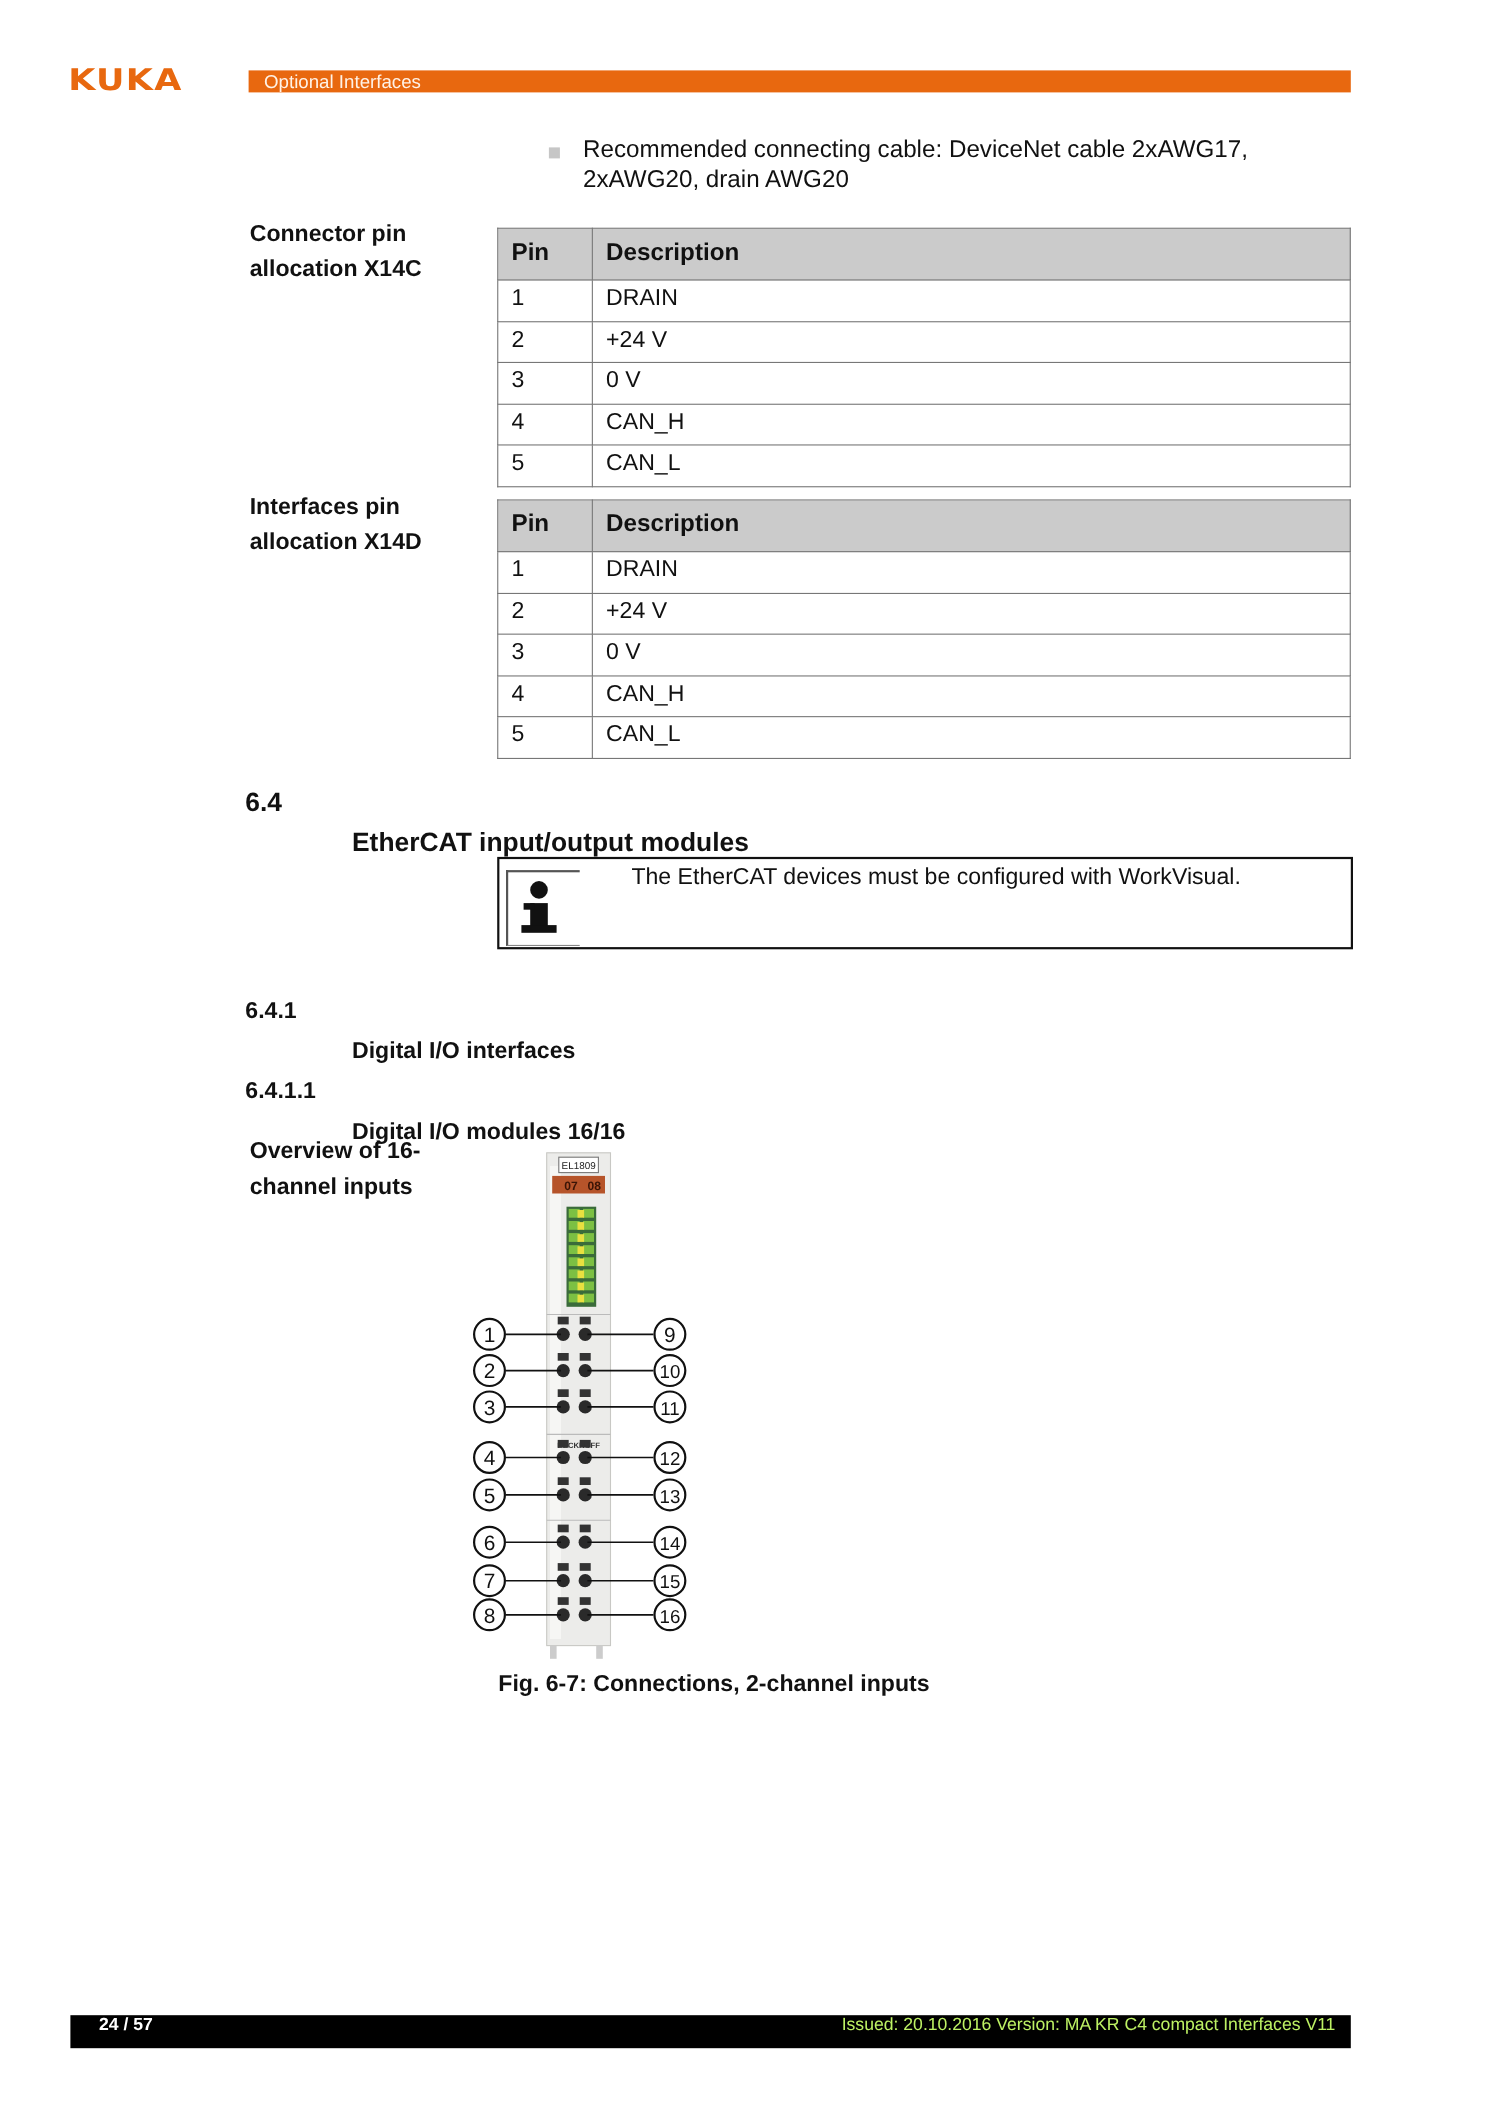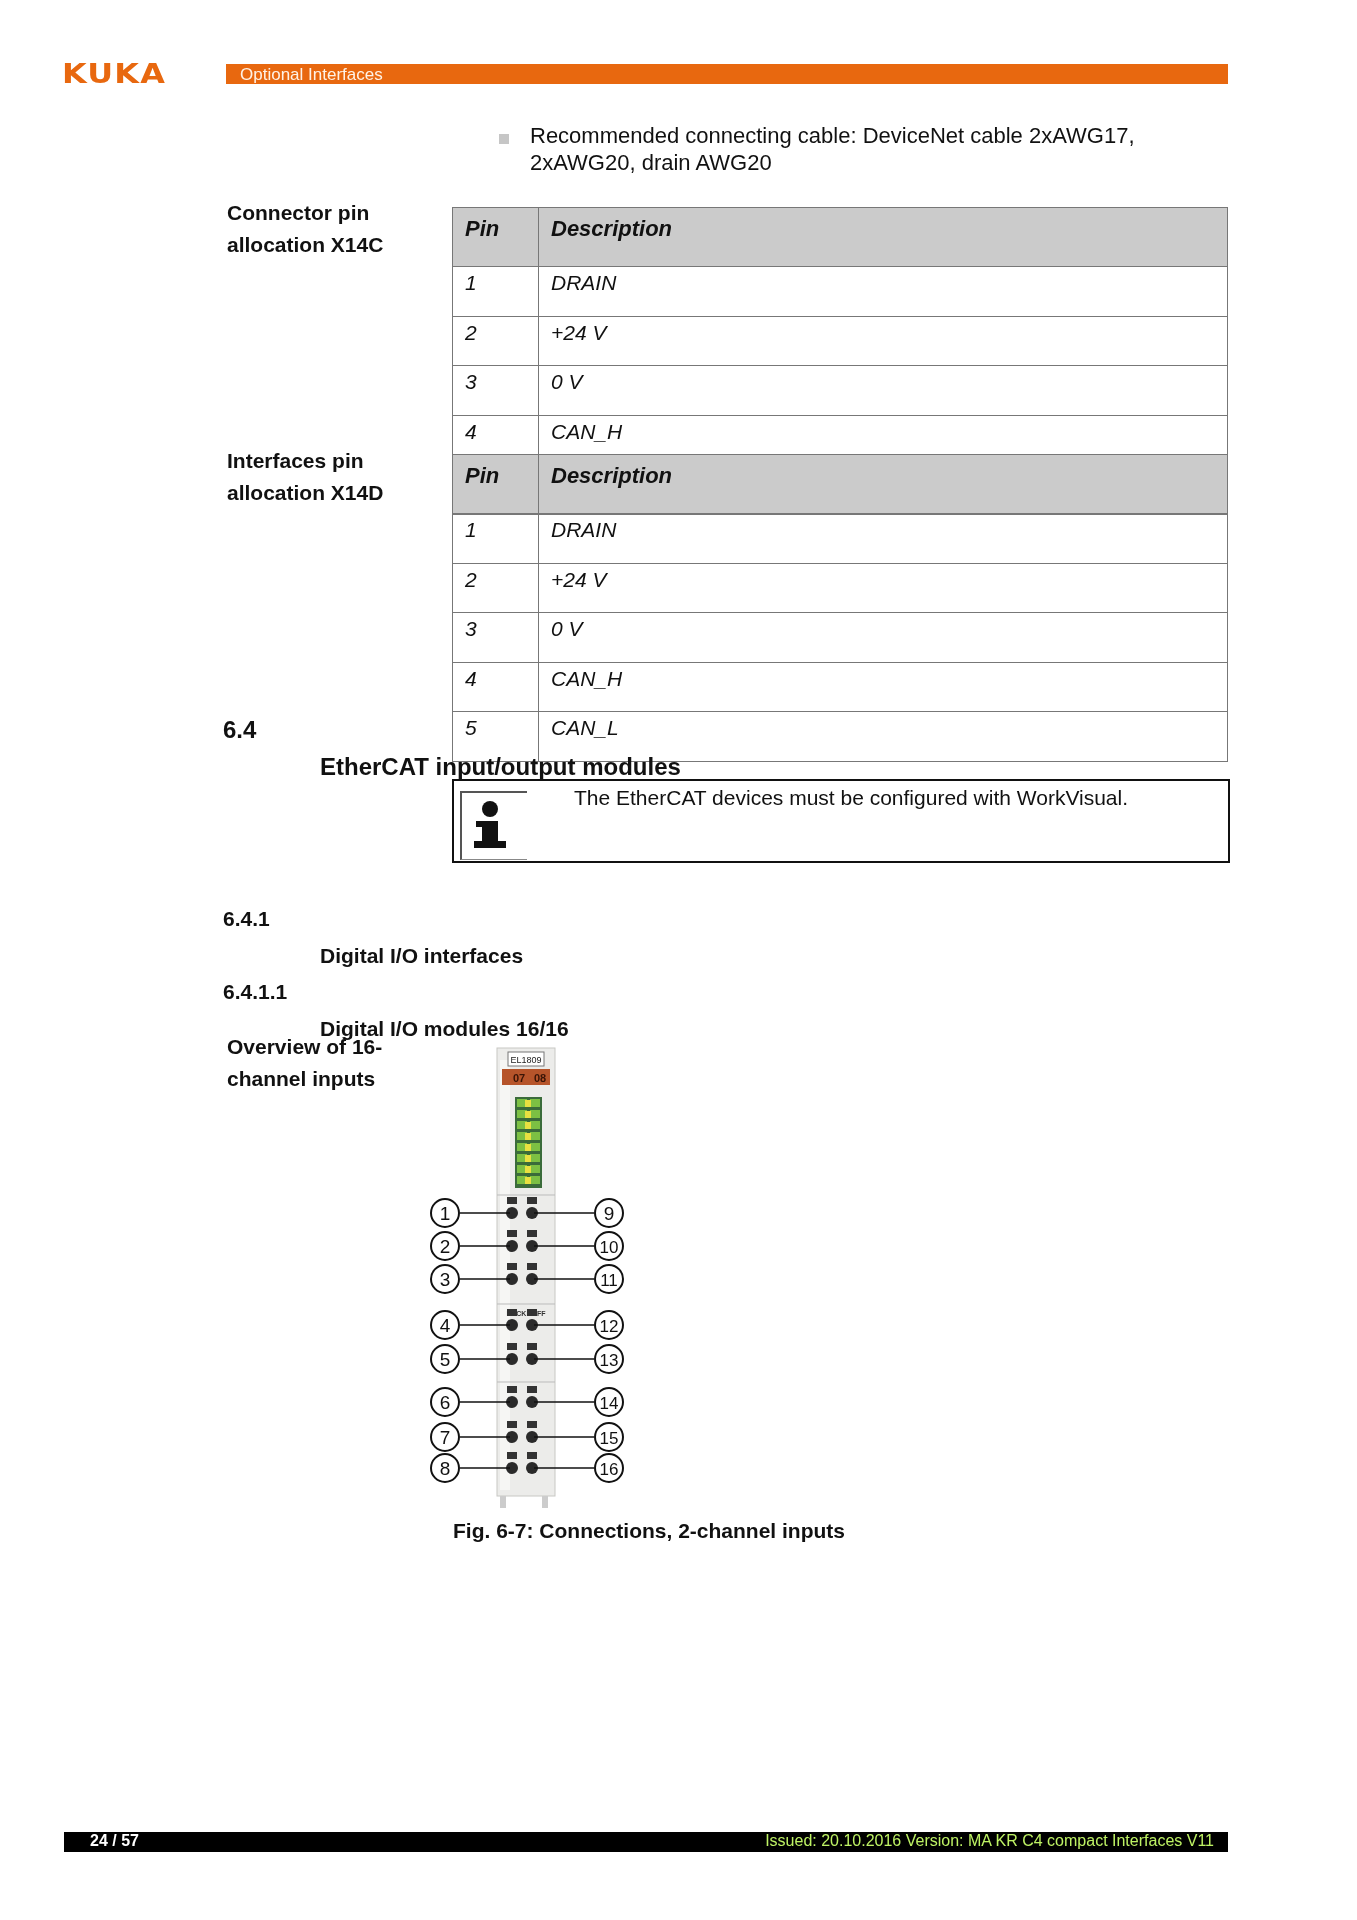--- a/index.html
+++ b/index.html
@@ -15,42 +15,42 @@
   .hdr-bar span { position: absolute; left: 14px; top: 1px; font-size: 17px; line-height: 19px; color: #fff2e6; }
 
   
   .bullet-sq { left: 499px; top: 134px; width: 10px; height: 10px; background: #c6c6c6; }
   .bullet-text { left: 530px; top: 122px; width: 680px; font-size: 22px; line-height: 27px; }
 
   .side-label { left: 227px; font-weight: bold; font-size: 21px; line-height: 32px; width: 200px; }
 
   
   table.pins { position: absolute; left: 452px; width: 776px; border-collapse: collapse; font-size: 21px; }
-  table.pins th, table.pins td { border: 1.5px solid #777; padding: 0 0 16px 12px; text-align: left; font-style: italic; }
+  table.pins th, table.pins td { border: 1.5px solid #777; padding: 0 0 4px 12px; text-align: left; }
   table.pins th { height: 42px; font-weight: bold; font-size: 22px; }
   table.pins td { height: 32.5px; }
   table.pins .c1 { width: 73px; }
 
   .heading { left: 223px; font-weight: bold; text-decoration: underline; }
   .heading .num { display: inline-block; }
   .heading .ttl { position: absolute; left: 97px; top: 0; white-space: nowrap; margin-top: 37px; }
   .h2 { font-size: 24px; line-height: 28px; }
   .h3 { font-size: 21px; line-height: 26px; }
 
   
   .note { left: 452px; top: 779px; width: 774px; height: 80px; border: 2px solid #111; }
   .note-icon { left: 6px; top: 10px; width: 65px; height: 66px; border-left: 2px solid #555; border-top: 2px solid #555; border-bottom: 1px solid #888; }
   .note-text { left: 80px; top: 3px; font-size: 21px; line-height: 27px; margin-left: 40px; }
 
   
   .figure { left: 412px; top: 1040px; width: 250px; height: 470px; }
   .caption { left: 453px; top: 1518px; font-weight: bold; font-size: 21px; line-height: 26px; }
 
   
-  .footer { left: 64px; top: 1832px; width: 1164px; height: 20px; }
+  .footer { left: 64px; top: 1832px; width: 1164px; height: 30px; }
   .footer .pg { position: absolute; left: 26px; top: 0; color: #fff; font-weight: bold; font-size: 16px; line-height: 18px; }
   .footer .iss { position: absolute; right: 14px; top: 0; color: #bef264; font-size: 16px; line-height: 18px; }
 </style>
 </head>
 <body>
 
 <div class="abs logo" style="color:#e8680f">KUKA</div>
 <div class="abs hdr-bar" style="background:#e8680f">
   <span>Optional Interfaces</span>
 </div>

